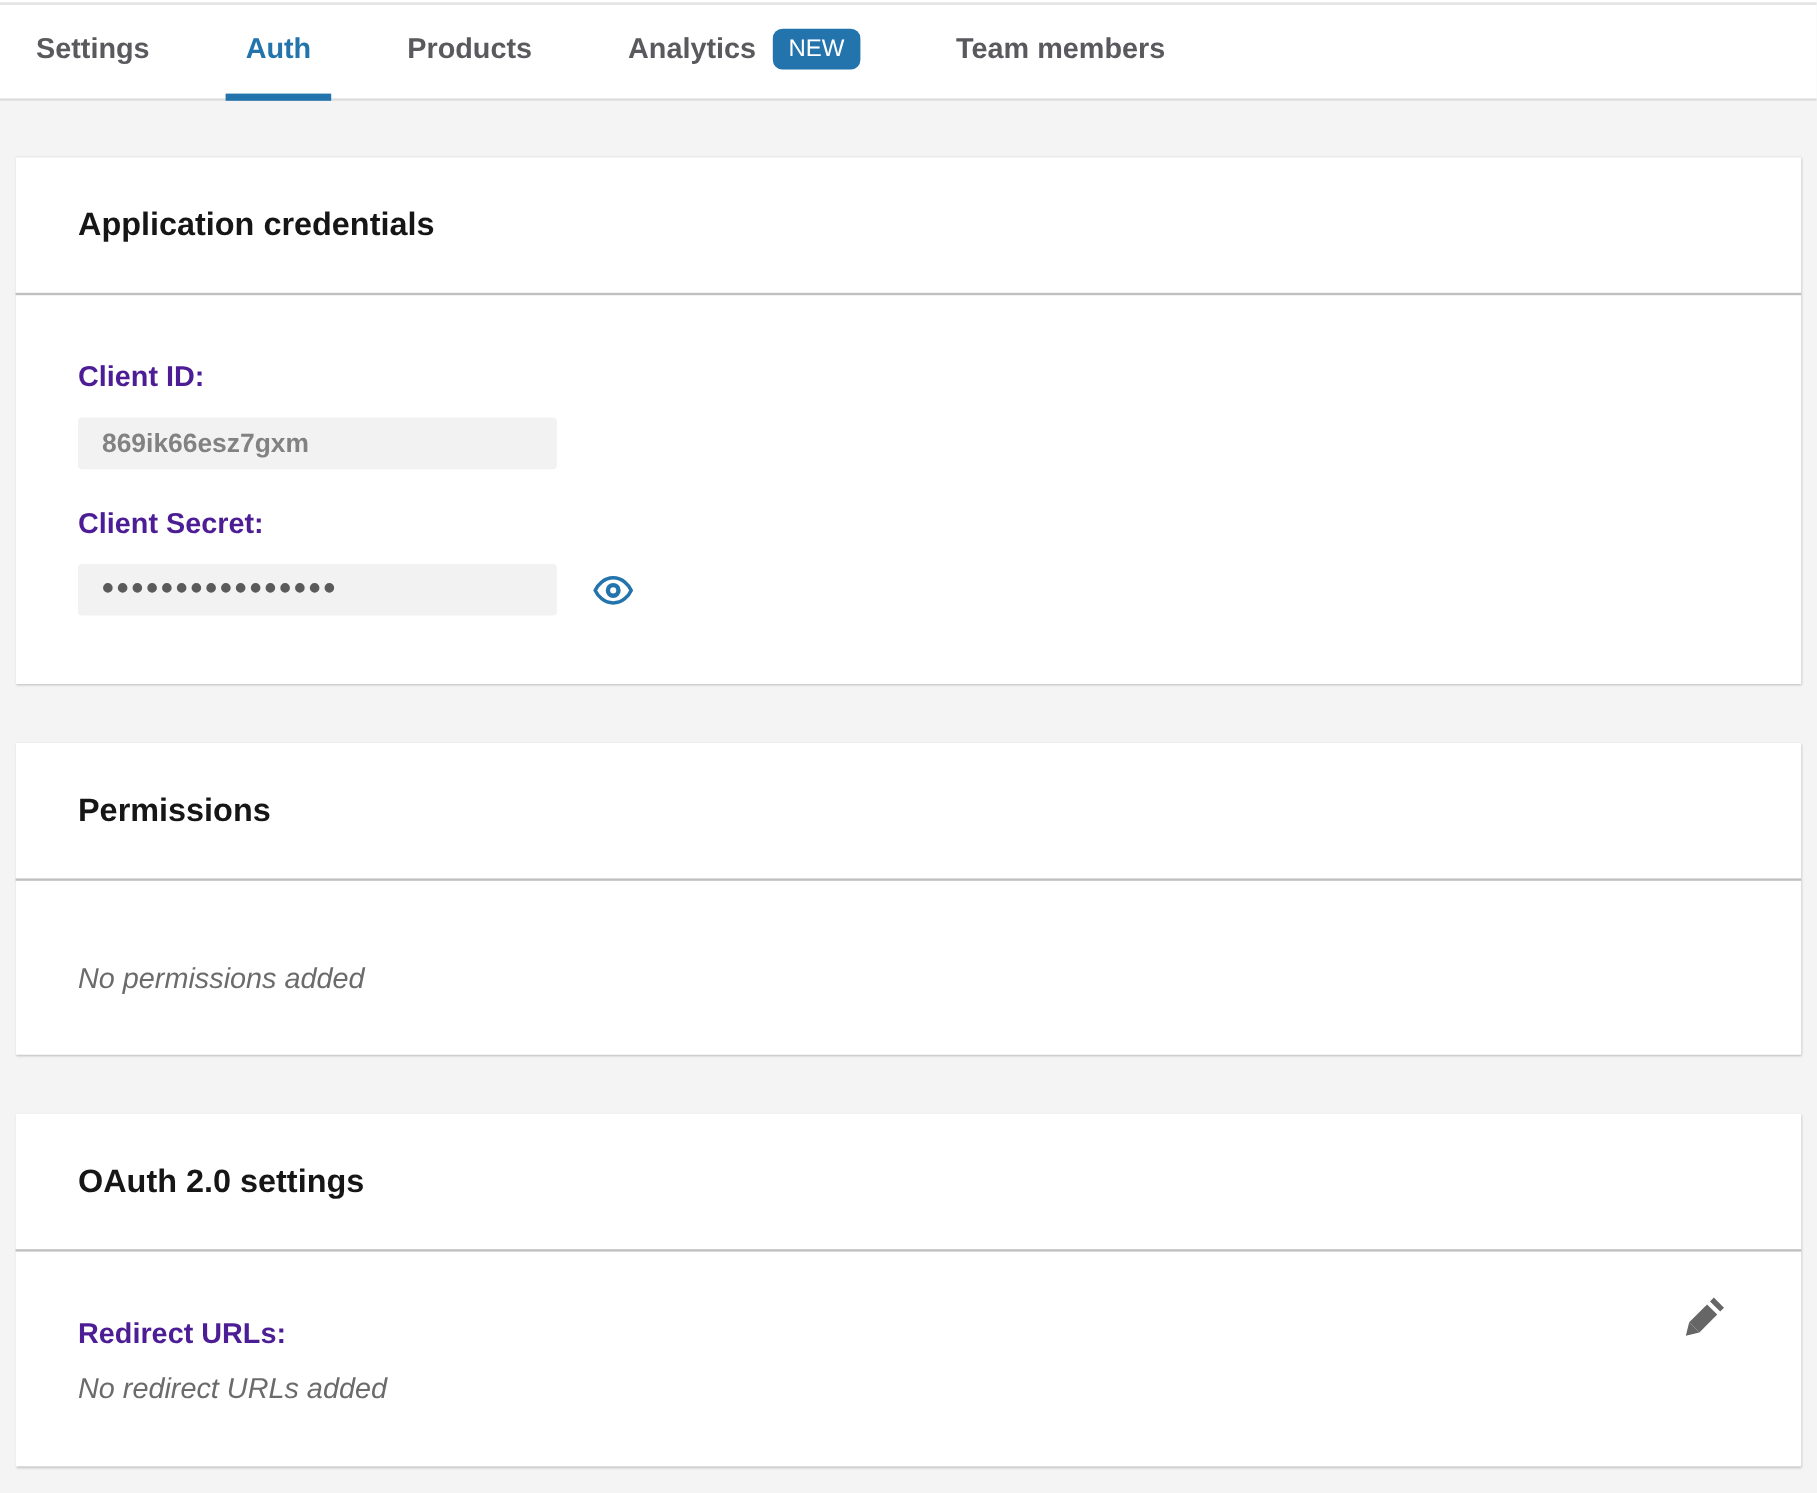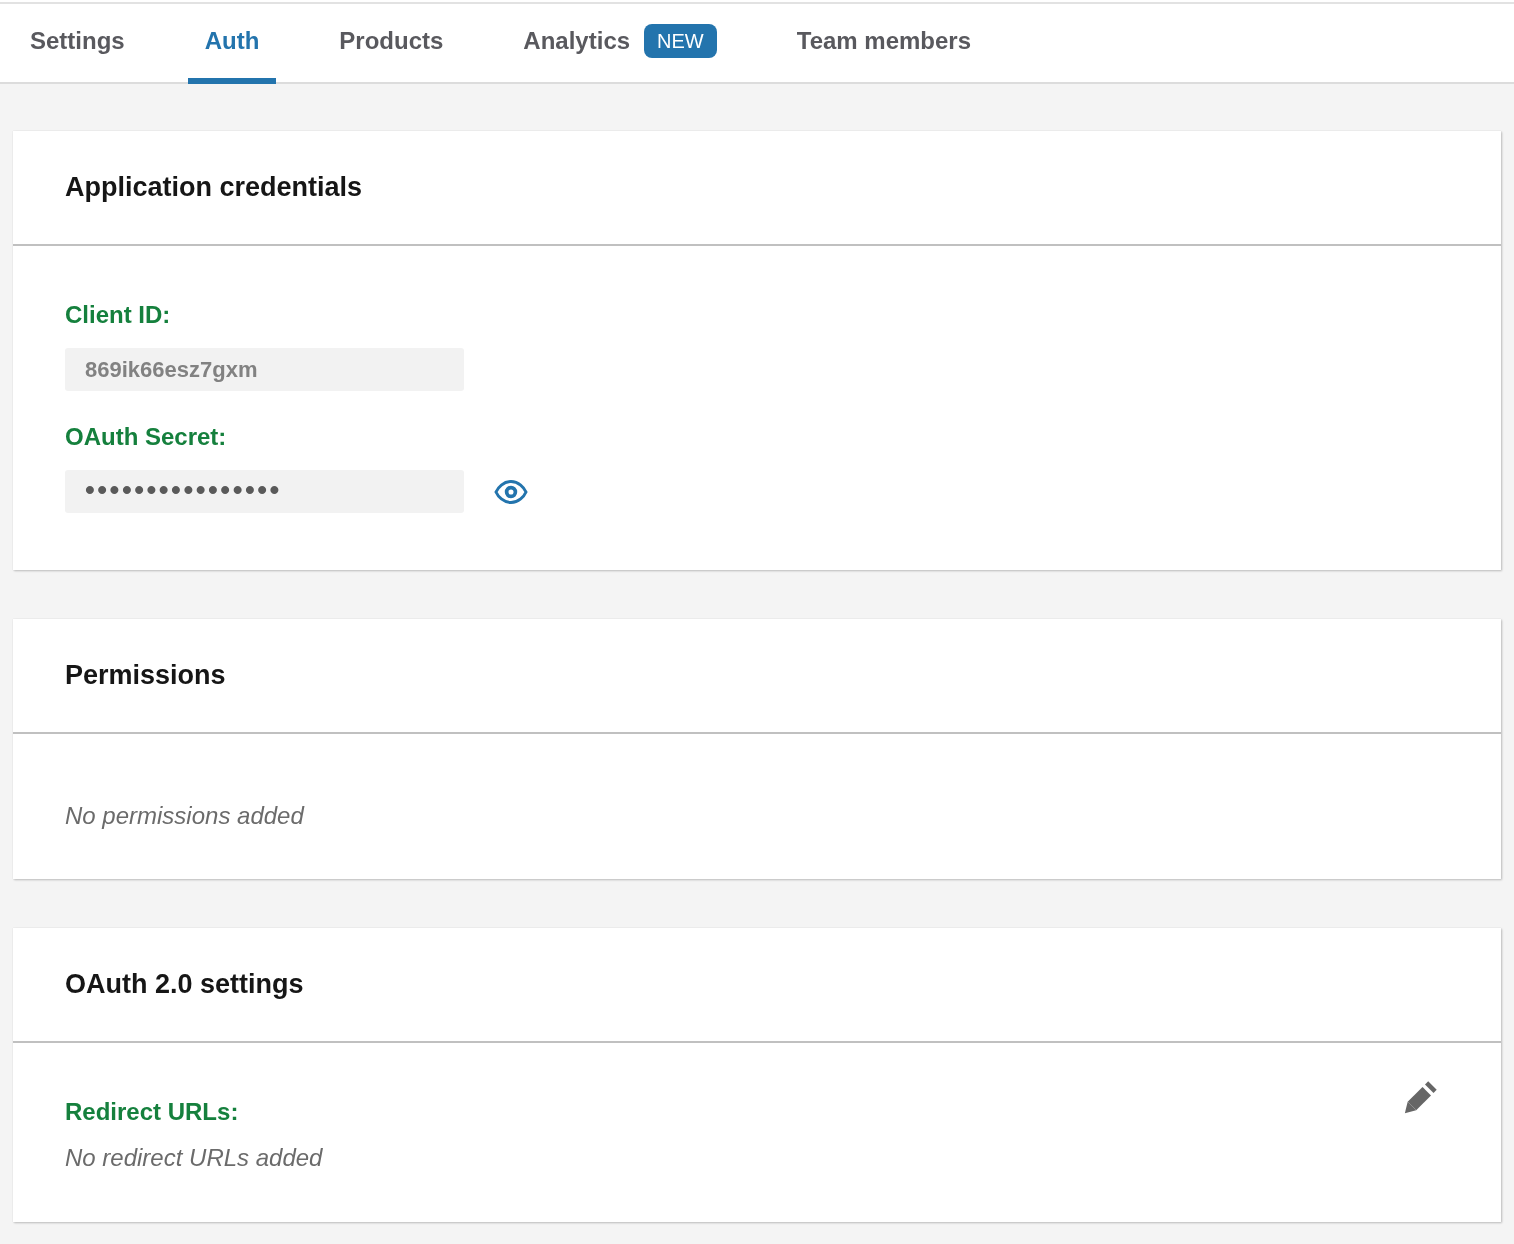--- a/index.html
+++ b/index.html
@@ -36,21 +36,21 @@
   }
   .card + .card { margin-top:49px; }
   .card-header {
     height:115px; display:flex; align-items:center; padding:0 52px;
     border-bottom:2px solid #c0c0c0;
   }
   .card-title { font-size:27px; font-weight:700; color:#161616; }
 
   
   .cred-body { padding:56px 52px 57px; }
-  .field-label { font-size:24px; font-weight:700; color:#15803d; line-height:25px; }
+  .field-label { font-size:24px; font-weight:700; color:#4c1d95; line-height:25px; }
   .value-box {
     margin-top:21px; width:399px; height:43px; background:#f2f2f2; border-radius:3px;
     display:flex; align-items:center; padding-left:20px;font-weight:bold;
   }
   .value-text { font-size:22px; color:#828282; }
   .label-gap { margin-top:33px; }
   .secret-row { display:flex; align-items:center; }
   .dots { font-size:28px; color:#5a5a5a; letter-spacing:2.5px; line-height:1; transform:translateY(-2px); }
   .eye-btn {
     margin-left:30px; background:none; border:none; cursor:pointer;
@@ -97,21 +97,21 @@
     <div class="card-header">
       <h2 class="card-title">Application credentials</h2>
     </div>
     <div class="cred-body">
 
       <div class="field-label">Client ID:</div>
       <div class="value-box">
         <span class="value-text">869ik66esz7gxm</span>
       </div>
 
-      <div class="field-label label-gap">OAuth Secret:</div>
+      <div class="field-label label-gap">Client Secret:</div>
       <div class="secret-row">
         <div class="value-box" style="margin-top:21px">
           <span class="value-text dots">••••••••••••••••</span>
         </div>
         <button class="eye-btn" style="margin-top:21px">
           <span style="display:flex">
             <svg width="34" height="28" viewBox="0 0 24 18" aria-hidden="true">
               <path d="M12 1.6 C6.6 1.6 2.8 5.8 1.4 9 C2.8 12.2 6.6 16.4 12 16.4 C17.4 16.4 21.2 12.2 22.6 9 C21.2 5.8 17.4 1.6 12 1.6 Z" fill="none" stroke="#2374ad" stroke-width="2.1"></path>
               <circle cx="12" cy="9" r="3.1" fill="none" stroke="#2374ad" stroke-width="2.6"></circle>
             </svg>

